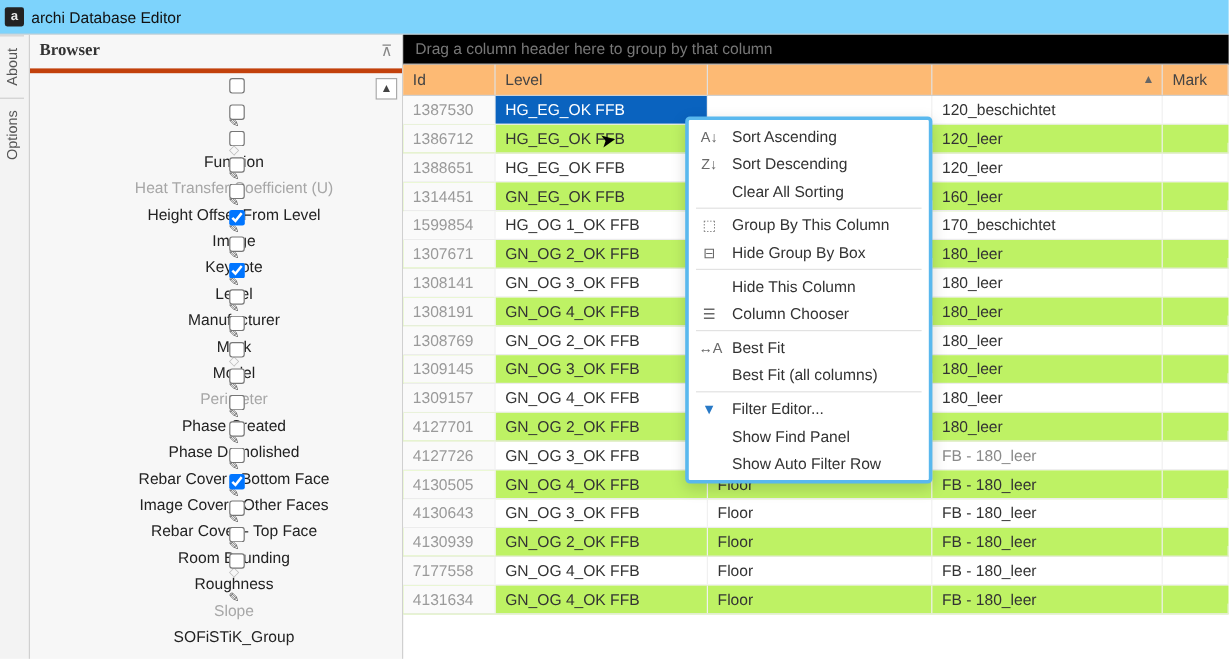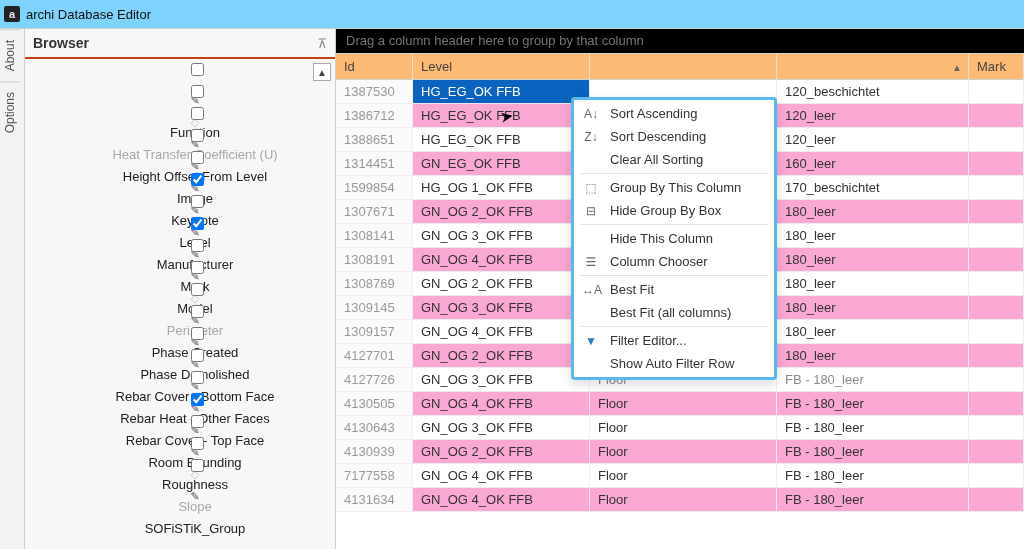--- a/index.html
+++ b/index.html
@@ -12,21 +12,21 @@
 .titlebar .t { font-size:13px; color:#111; }
 
 .app { display:flex; height:520px; }
 
 
 .sidetabs { width:24px; background:#f3f3f3; border-right:1px solid #d0d0d0; }
 .sidetabs .tab { writing-mode:vertical-rl; transform:rotate(180deg); padding:10px 3px; font-size:12px; color:#555; border-bottom:1px solid #d0d0d0; cursor:pointer; }
 
 
 .browser { width:310px; background:#f7f7f7; border-right:1px solid #d0d0d0; display:flex; flex-direction:column; }
-.browser-hdr { display:flex; align-items:center; padding:6px 8px; border-bottom:2px solid #c2410c; }
+.browser-hdr { display:flex; align-items:center; padding:6px 8px; border-bottom:4px solid #c2410c;font-family:Liberation Serif, serif; }
 .browser-hdr .ttl { font-weight:bold; font-size:14px; color:#333; flex:1; }
 .pin { color:#888; font-size:13px; cursor:pointer; }
 .search-wrap { padding:6px; border-bottom:1px solid #e0e0e0; }
 .search-wrap input { width:100%; box-sizing:border-box; padding:4px 6px; border:1px solid #bcbcbc; font-size:13px; color:#888; background:#fff; }
 .browser-body { flex:1; position:relative; overflow:hidden; padding:4px 0 4px 30px; }
 .scroll-up { position:absolute; right:4px; top:4px; width:16px; height:16px; border:1px solid #aaa; background:#fff; font-size:10px; display:flex; align-items:center; justify-content:center; color:#444; cursor:pointer; }
 .prop-row { display:flex; align-items:center; height:22px; gap:18px;flex-direction:column; }
 .prop-row input[type=checkbox] { margin:0 2px 0 6px; }
 .prop-row .picon { width:14px; text-align:center; font-size:11px; }
 .prop-row.pen .picon::before { content:"✎"; color:#555; }
@@ -44,21 +44,21 @@
 .col-level { width:160px; }
 .col-cat { width:170px; }
 .col-fam { width:175px; }
 .col-mark { flex:1; }
 .gh .glyph { position:absolute; right:6px; top:50%; transform:translateY(-50%); color:#666; font-size:10px; }
 .grid-body { flex:1; overflow:hidden; }
 .row { display:flex; border-bottom:1px solid #ececec; }
 .c { border-right:1px solid #f0f0f0; padding:4px 8px; font-size:13px; color:#333; white-space:nowrap; overflow:hidden; }
 .row.sel .c.col-level { background:#0a63bf; color:#fff; }
 .row .c.col-id { color:#9a9a9a; background:#fafafa; }
-.row.alt { background:#f9a8d4; }
+.row.alt { background:#bef264;align-items:flex-end; }
 .row .c.col-cat.dim, .row .c.col-fam.dim { color:#8a8a8a; }
 
 
 .ctx { position:absolute; left:571px; top:68px; width:200px; background:#fff; border:3px solid #59b8ee; border-radius:4px; box-shadow:0 4px 12px rgba(0,0,0,0.15); z-index:50; padding:2px 0; }
 .mi { display:flex; align-items:center; padding:4px 10px 4px 8px; gap:10px; font-size:13px; color:#333; cursor:pointer; }
 .mi .mic { width:18px; text-align:center; font-size:12px; color:#6a6a6a; }
 .msep { height:1px; background:#e2e2e2; margin:2px 6px; }
 
 
 .cursor { position:absolute; left:500px; top:78px; z-index:60; font-size:16px; color:#000; transform:rotate(-10deg); }
@@ -148,21 +148,21 @@
             <span class="lbl">Phase Demolished</span>
           </div>
           <div class="prop-row pen">
             <input type="checkbox" style="">
             <span class="picon"></span>
             <span class="lbl">Rebar Cover - Bottom Face</span>
           </div>
           <div class="prop-row pen">
             <input type="checkbox" style="">
             <span class="picon"></span>
-            <span class="lbl">Rebar Heat - Other Faces</span>
+            <span class="lbl">Image Cover - Other Faces</span>
           </div>
           <div class="prop-row pen">
             <input type="checkbox" style="">
             <span class="picon"></span>
             <span class="lbl">Rebar Cover - Top Face</span>
           </div>
           <div class="prop-row pen">
             <input type="checkbox" checked="" style="">
             <span class="picon"></span>
             <span class="lbl">Room Bounding</span>
@@ -367,18 +367,22 @@
         <span class="mic"></span>
         <span>Best Fit (all columns)</span>
       </div>
       <div class="msep"></div>
       <div class="mi">
         <span class="mic" style="color: rgb(40, 121, 198);">▼</span>
         <span>Filter Editor...</span>
       </div>
       <div class="mi">
         <span class="mic"></span>
+        <span>Show Find Panel</span>
+      </div>
+      <div class="mi">
+        <span class="mic"></span>
         <span>Show Auto Filter Row</span>
       </div>
     </div>
 
   <div class="cursor">➤</div>
 </div>
 
 </body></html>

